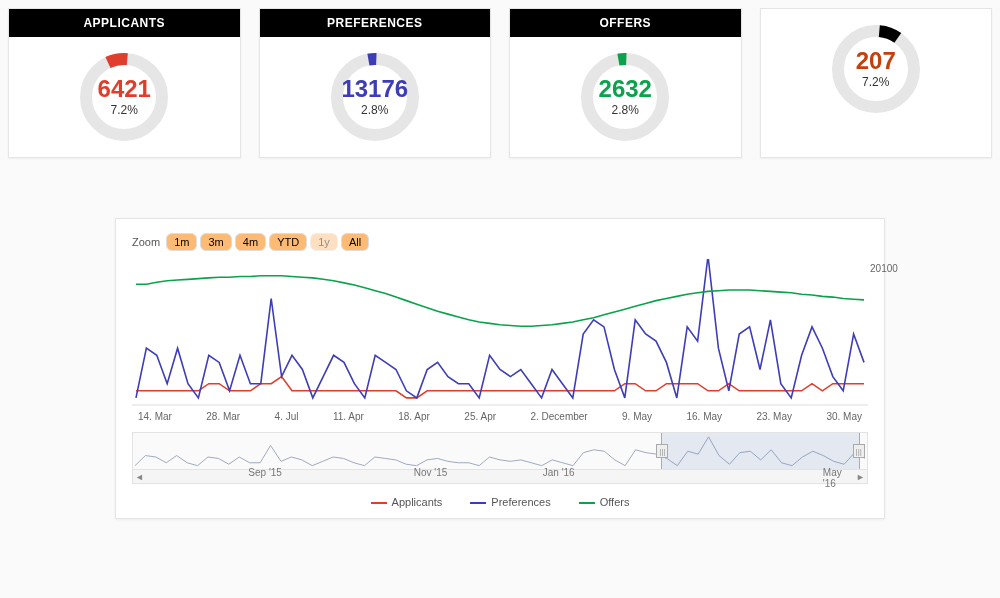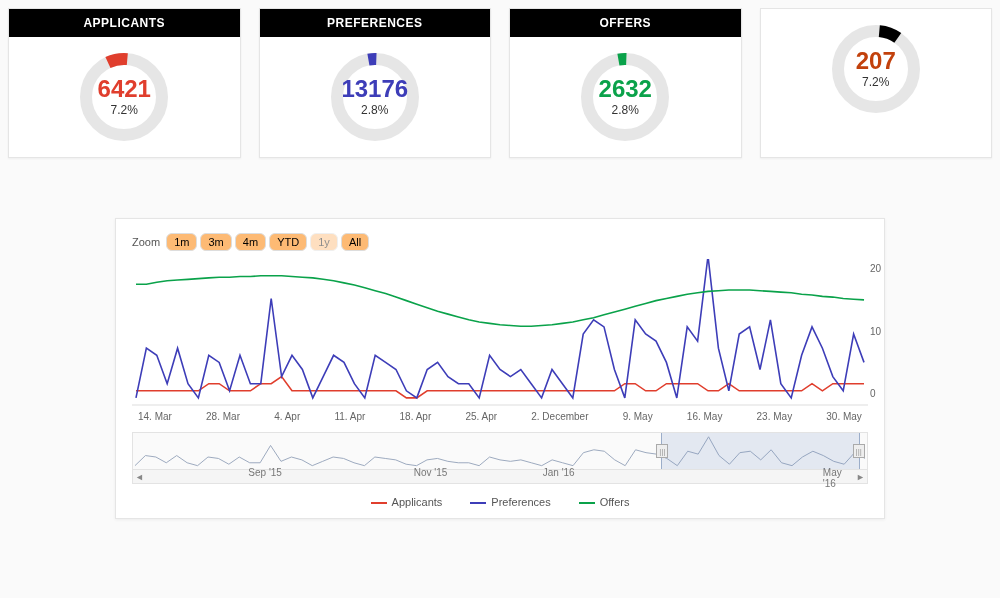--- a/index.html
+++ b/index.html
@@ -80,21 +80,21 @@
   }
   .zoom-btn.disabled{opacity:.45;cursor:default}
   .chart-wrap{position:relative;height:150px}
   .chart-wrap svg{width:100%;height:100%}
   .x-ticks, .nav-ticks{
     display:flex;justify-content:space-between;
     font-size:10px;color:#666;margin-top:2px;padding:0 6px;gap:11px;
   }
   .y-ticks{
     position:absolute;right:-30px;top:0;height:100%;
-    display:flex;flex-direction:column;justify-content:space-between;
+    display:flex;flex-direction:row;
     font-size:10px;color:#666;text-align:left;width:28px;padding:4px 0 10px 0;
   }
   
   .navigator{
     margin-top:10px;
     position:relative;height:38px;
     border:1px solid #e3e3e3;background:#fafafa;
   }
   .navigator svg{position:absolute;inset:0;width:100%;height:100%}
   .nav-window{
@@ -204,21 +204,21 @@
       </svg>
     <div class="y-ticks" id="yTicks">
         <span>20</span>
         <span>10</span>
         <span>0</span>
       </div>
   </div>
   <div class="x-ticks" id="xTicks">
       <span>14. Mar</span>
       <span>28. Mar</span>
-      <span>4. Apr</span>
+      <span>4. Jul</span>
       <span>11. Apr</span>
       <span>18. Apr</span>
       <span>25. Apr</span>
       <span>2. December</span>
       <span>9. May</span>
       <span>16. May</span>
       <span>23. May</span>
       <span>30. May</span>
     </div>
 

